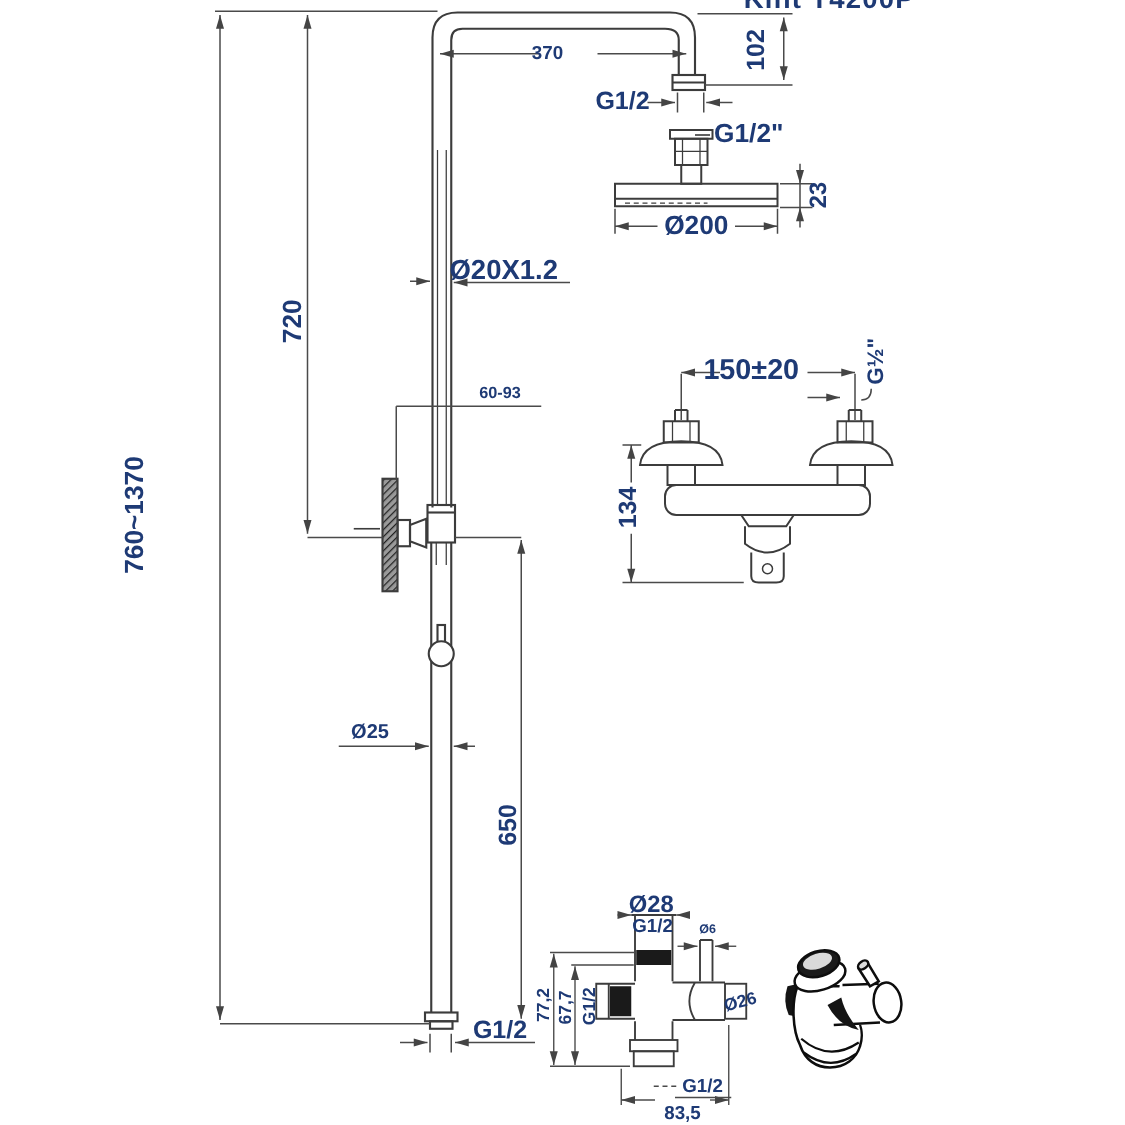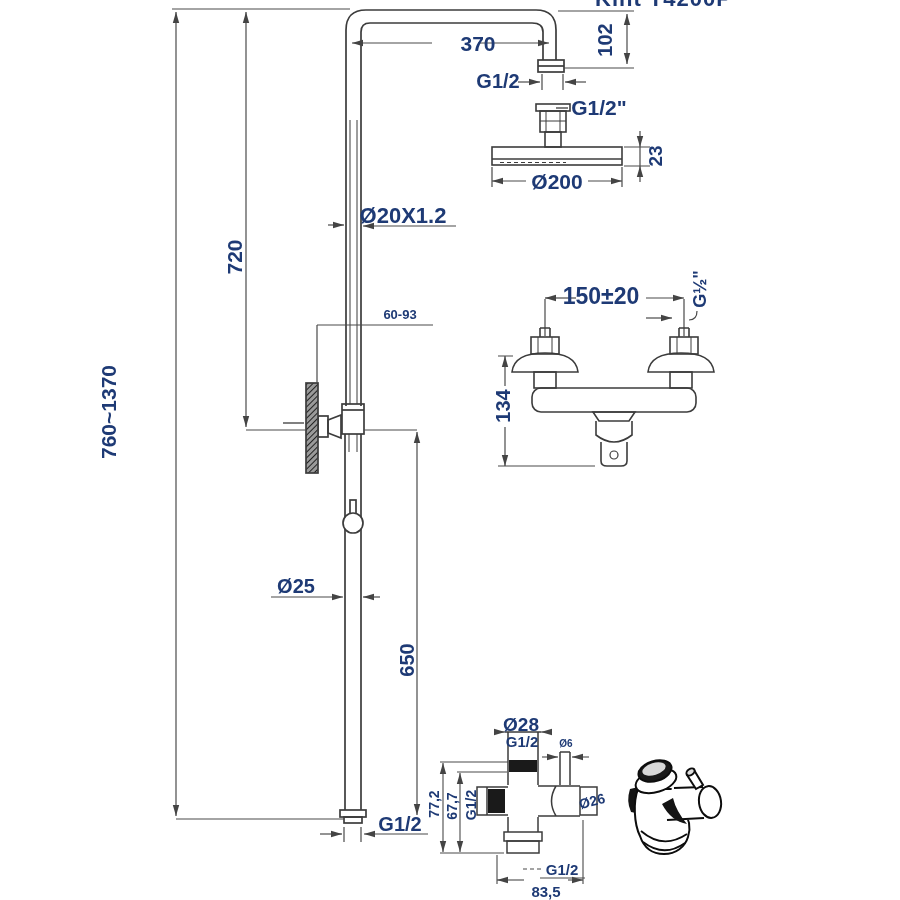--- a/index.html
+++ b/index.html
@@ -208,34 +208,34 @@
       <ellipse cx="690.5" cy="772" rx="4.5" ry="3" transform="rotate(-35 690.5 772)" fill="#dddddd"></ellipse>
 
       <ellipse cx="656" cy="781" rx="21" ry="11" transform="rotate(-17 656 781)" fill="#ffffff"></ellipse>
       <ellipse cx="655" cy="771" rx="17" ry="10" transform="rotate(-17 655 771)" fill="#1a1a1a"></ellipse>
       <ellipse cx="654" cy="769" rx="12" ry="6" transform="rotate(-17 654 769)" fill="#d9d9d9" stroke="none"></ellipse>
     </g>
   </svg>
 
   <div class="title" style="left:595px;top:-14px">Kint T4200P</div>
 
-  <div class="lbl" style="left:478px;top:43px;font-size:21px">370</div>
+  <div class="lbl" style="left:438px;top:43px;font-size:15px">370</div>
   <div class="lbl v" style="left:605px;top:40px;font-size:20px">102</div>
   <div class="lbl" style="left:498px;top:81px;font-size:20px">G1/2</div>
   <div class="lbl" style="left:599px;top:107px;font-size:21px">G1/2"</div>
   <div class="lbl" style="left:557px;top:181px;font-size:21px">Ø200</div>
   <div class="lbl v" style="left:655px;top:156px;font-size:19px">23</div>
   <div class="lbl" style="left:403px;top:216px;font-size:22px">Ø20X1.2</div>
   <div class="lbl v" style="left:234px;top:257px;font-size:21px">720</div>
   <div class="lbl" style="left:400px;top:314px;font-size:13px">60-93</div>
   <div class="lbl v" style="left:108px;top:412px;font-size:21px">760~1370</div>
   <div class="lbl" style="left:601px;top:296px;font-size:23px">150±20</div>
   <div class="lbl v" style="left:700px;top:289px;font-size:18px">G½"</div>
   <div class="lbl v" style="left:503px;top:406px;font-size:20px">134</div>
-  <div class="lbl" style="left:296px;top:586px;font-size:20px">Ø25</div>
+  <div class="lbl" style="left:296px;top:586px;font-size:16px">Ø25</div>
   <div class="lbl v" style="left:407px;top:660px;font-size:20px">650</div>
   <div class="lbl" style="left:400px;top:824px;font-size:20px">G1/2</div>
 
   <div class="lbl" style="left:521px;top:724px;font-size:19px">Ø28</div>
   <div class="lbl" style="left:522px;top:741px;font-size:15px">G1/2</div>
   <div class="lbl" style="left:566px;top:744px;font-size:10px">Ø6</div>
   <div class="lbl v" style="left:434px;top:804px;font-size:14px">77,2</div>
   <div class="lbl v" style="left:452px;top:806px;font-size:14px">67,7</div>
   <div class="lbl v" style="left:471px;top:805px;font-size:14px">G1/2</div>
   <div class="lbl" style="left:592px;top:801px;font-size:14px;transform:translate(-50%,-50%) rotate(-15deg)">Ø26</div>

